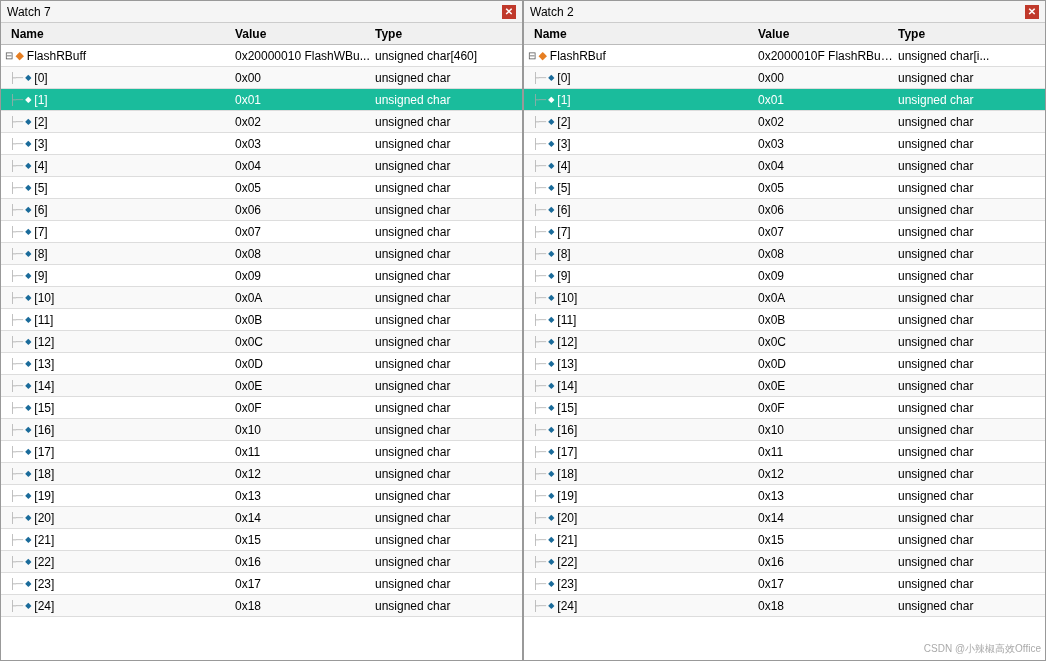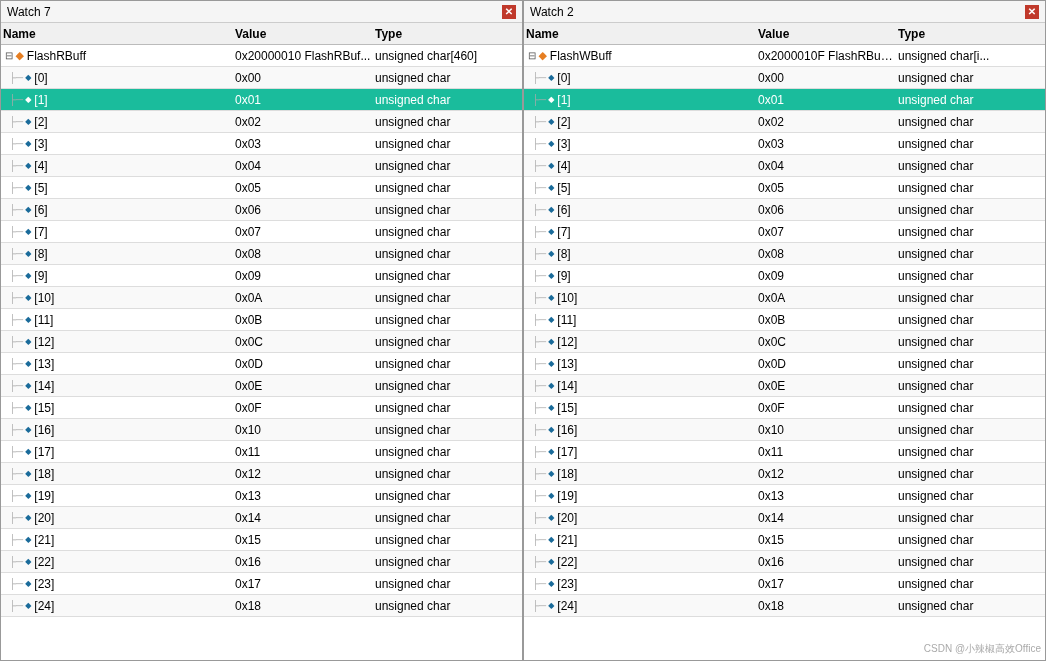--- a/index.html
+++ b/index.html
@@ -54,21 +54,21 @@
       border: none;
       font-weight: bold;
     }
     .col-headers {
       display: flex;
       background: #f0f0f0;
       border-bottom: 1px solid #bbb;
       height: 22px;
       align-items: center;
     }
-    .col-name { width: 230px; padding-left: 2px; font-weight: bold; color: #000; flex-shrink: 0; }
+    .col-name { width: 230px; padding-left: 10px; font-weight: bold; color: #000; flex-shrink: 0; }
     .col-value { width: 140px; padding-left: 4px; font-weight: bold; color: #000; flex-shrink: 0; }
     .col-type { flex: 1; padding-left: 4px; font-weight: bold; color: #000; }
     .table-body {
       overflow-y: auto;
       flex: 1;
     }
     .table-row {
       display: flex;
       align-items: center;
       height: 22px;
@@ -118,21 +118,21 @@
   </div>
   <div class="panel-body">
     <div class="table-body scrollbar-area" id="watch1-table">
 
       <div class="table-row root-row">
         <div class="cell-name cell">
           <span class="expand-icon">⊟</span>
           <span style="color:#e67e22; font-size:11px; margin-right:3px;">◆</span>
           <span>FlashRBuff</span>
         </div>
-        <div class="cell-value cell">0x20000010 FlashRBuf...</div>
+        <div class="cell-value cell">0x20000010 FlashWBu...</div>
         <div class="cell-type cell">unsigned char[460]</div>
       </div>
 
     <div class="table-row">
       <div class="cell-name cell">
         <span style="color:#aaa;font-size:10px;margin-left:4px;margin-right:2px;">├─</span>
         <span style="color:#1a6b9a;font-size:8px;margin-right:3px;">◆</span>
         <span>[0]</span>
       </div>
       <div class="cell-value cell">0x00</div>
@@ -368,21 +368,21 @@
     <div class="col-value cell">Value</div>
     <div class="col-type cell">Type</div>
   </div>
   <div class="panel-body">
     <div class="table-body scrollbar-area" id="watch2-table">
 
       <div class="table-row root-row">
         <div class="cell-name cell">
           <span class="expand-icon">⊟</span>
           <span style="color:#e67e22; font-size:11px; margin-right:3px;">◆</span>
-          <span>FlashWBuff</span>
+          <span>FlashRBuf</span>
         </div>
         <div class="cell-value cell">0x2000010F FlashRBuf...</div>
         <div class="cell-type cell">unsigned char[i...</div>
       </div>
     <div class="table-row">
       <div class="cell-name cell">
         <span style="color:#aaa;font-size:10px;margin-left:4px;margin-right:2px;">├─</span>
         <span style="color:#1a6b9a;font-size:8px;margin-right:3px;">◆</span>
         <span>[0]</span>
       </div>

